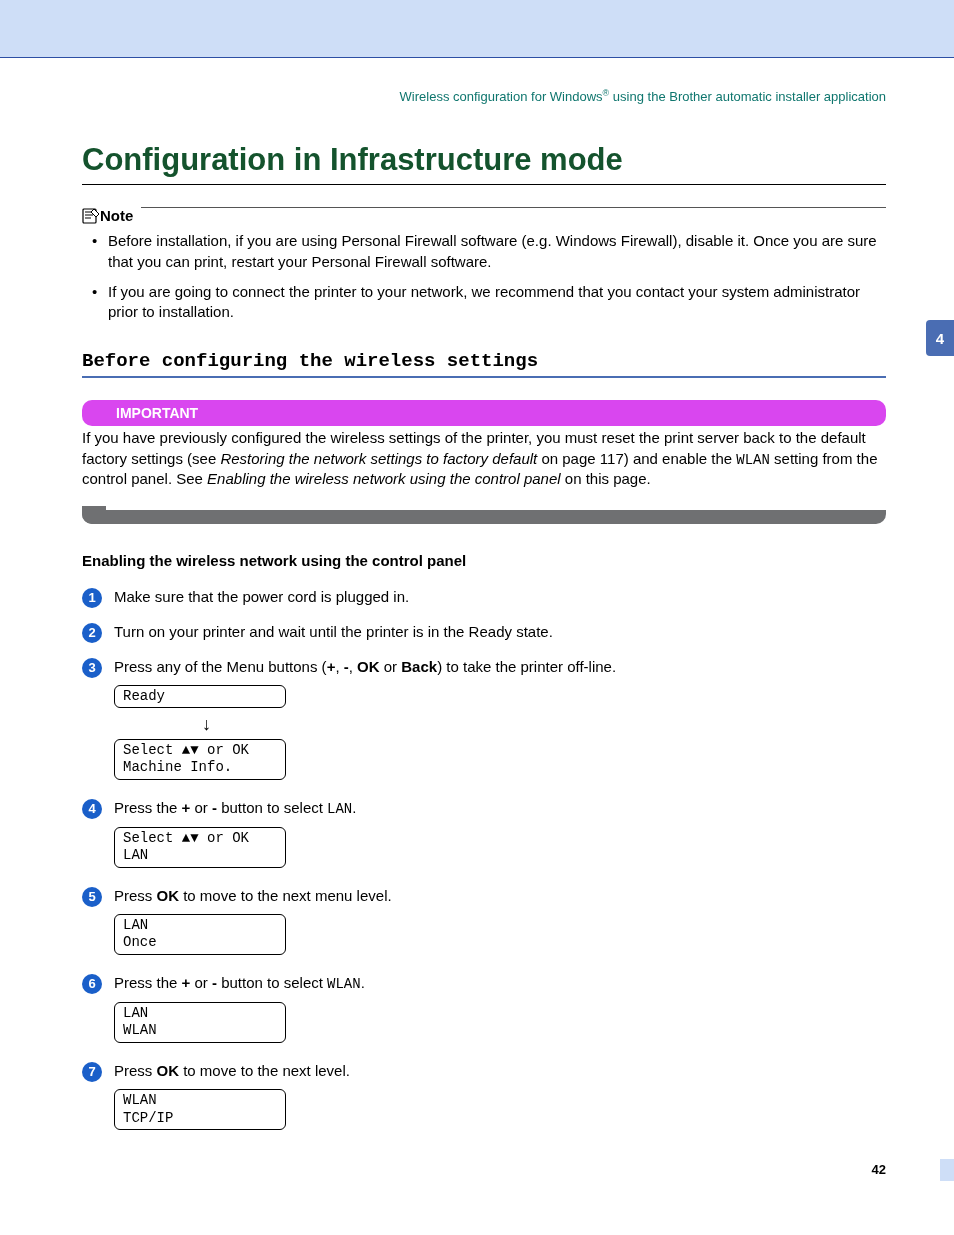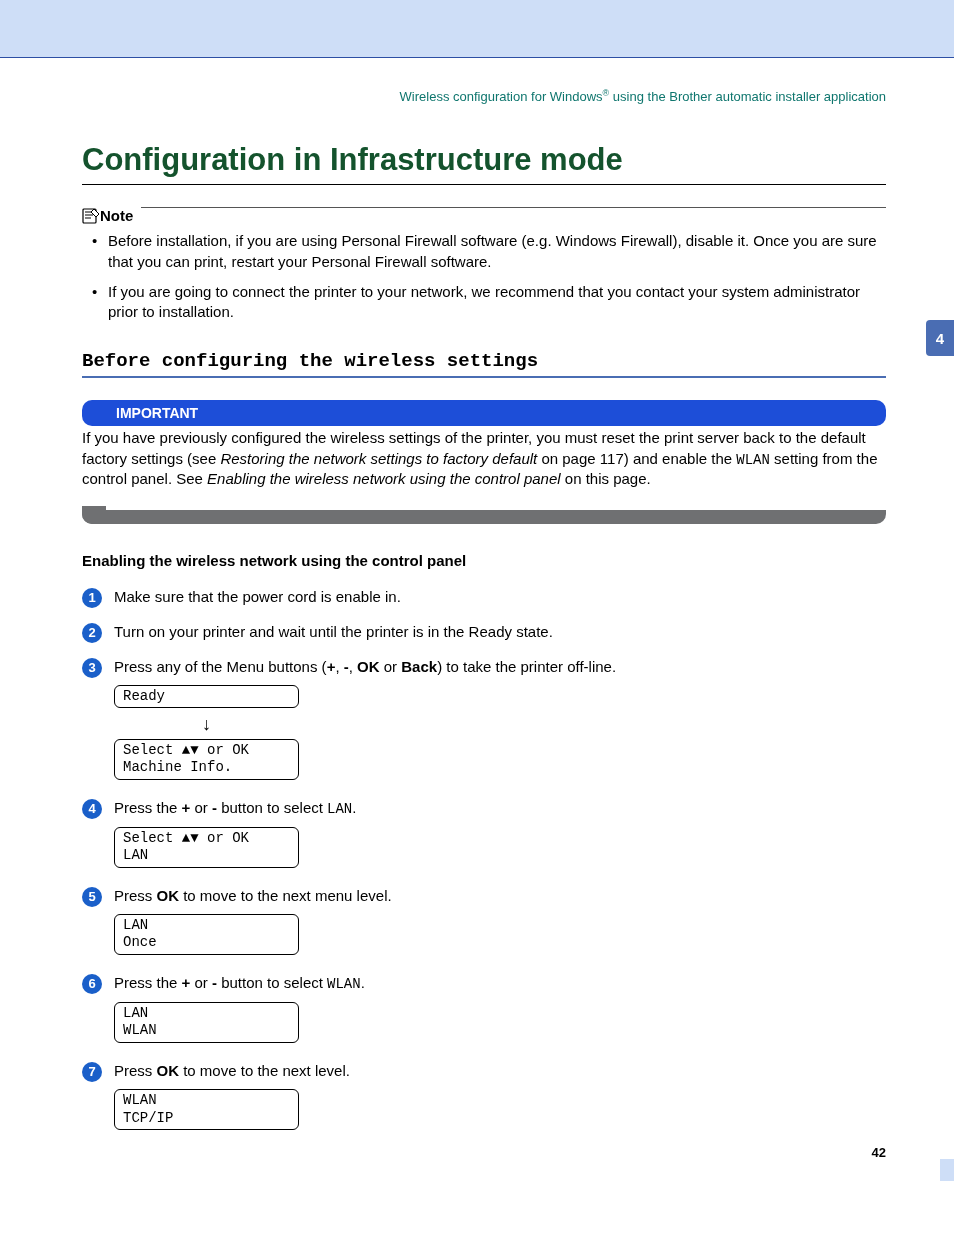--- a/index.html
+++ b/index.html
@@ -81,21 +81,21 @@
     margin-top: 28px;
     margin-bottom: 4px;
     font-family: Liberation Mono, monospace;
   }
   .h2-rule {
     border: none;
     border-top: 2px solid #4a6db3;
     margin-bottom: 22px;
   }
   .important-bar {
-    background: #1d4ed8;
+    background: #d946ef;
     color: #fff;
     font-weight: bold;
     font-size: 14px;
     padding: 5px 10px 5px 34px;
     border-radius: 10px;
     margin-bottom: 2px;
   }
   .important-body {
     font-size: 15px;
     line-height: 1.35;
@@ -149,21 +149,21 @@
   .step-body { font-size: 15px; line-height: 1.35; flex: 1; }
   .step-body b { font-weight: bold; }
   .lcd-group { margin: 8px 0 4px 0; }
   .lcd {
     border: 1px solid #000;
     border-radius: 6px;
     padding: 2px 8px;
     font-family: "Courier New", monospace;
     font-size: 14px;
     line-height: 1.25;
-    width: 185px;
+    width: 172px;
     white-space: pre;
   }
   .lcd-arrow {
     text-align: center;
     width: 185px;
     font-size: 18px;
     padding: 4px 0 2px 0;
   }
   .side-tab {
     position: absolute;
@@ -176,21 +176,21 @@
     display: flex;
     align-items: center;
     justify-content: center;
     font-size: 15px;
     font-weight: bold;
     border-radius: 4px 0 0 4px;
   }
   .page-num {
     position: absolute;
     right: 68px;
-    bottom: 75px;
+    bottom: 58px;
     font-size: 13px;
     font-weight: bold;
   }
   .page-num-tab {
     position: absolute;
     right: 0;
     bottom: 54px;
     width: 14px;
     height: 22px;
     background: #cedef7;
@@ -240,21 +240,21 @@
   </div>
   <div class="important-body">
     <span>If you have previously configured the wireless settings of the printer, you must reset the print server back to the default factory settings (see </span><span class="italic">Restoring the network settings to factory default</span><span> on page 117) and enable the </span><span class="mono-inline">WLAN</span><span> setting from the control panel. See </span><span class="italic">Enabling the wireless network using the control panel</span><span> on this page.</span>
   </div>
   <div class="grey-close"></div>
 
   <h3>Enabling the wireless network using the control panel</h3>
 
   <div class="step">
     <div class="step-num">1</div>
-    <div class="step-body">Make sure that the power cord is enable in.</div>
+    <div class="step-body">Make sure that the power cord is plugged in.</div>
   </div>
 
   <div class="step">
     <div class="step-num">2</div>
     <div class="step-body">Turn on your printer and wait until the printer is in the Ready state.</div>
   </div>
 
   <div class="step">
     <div class="step-num">3</div>
     <div class="step-body">

